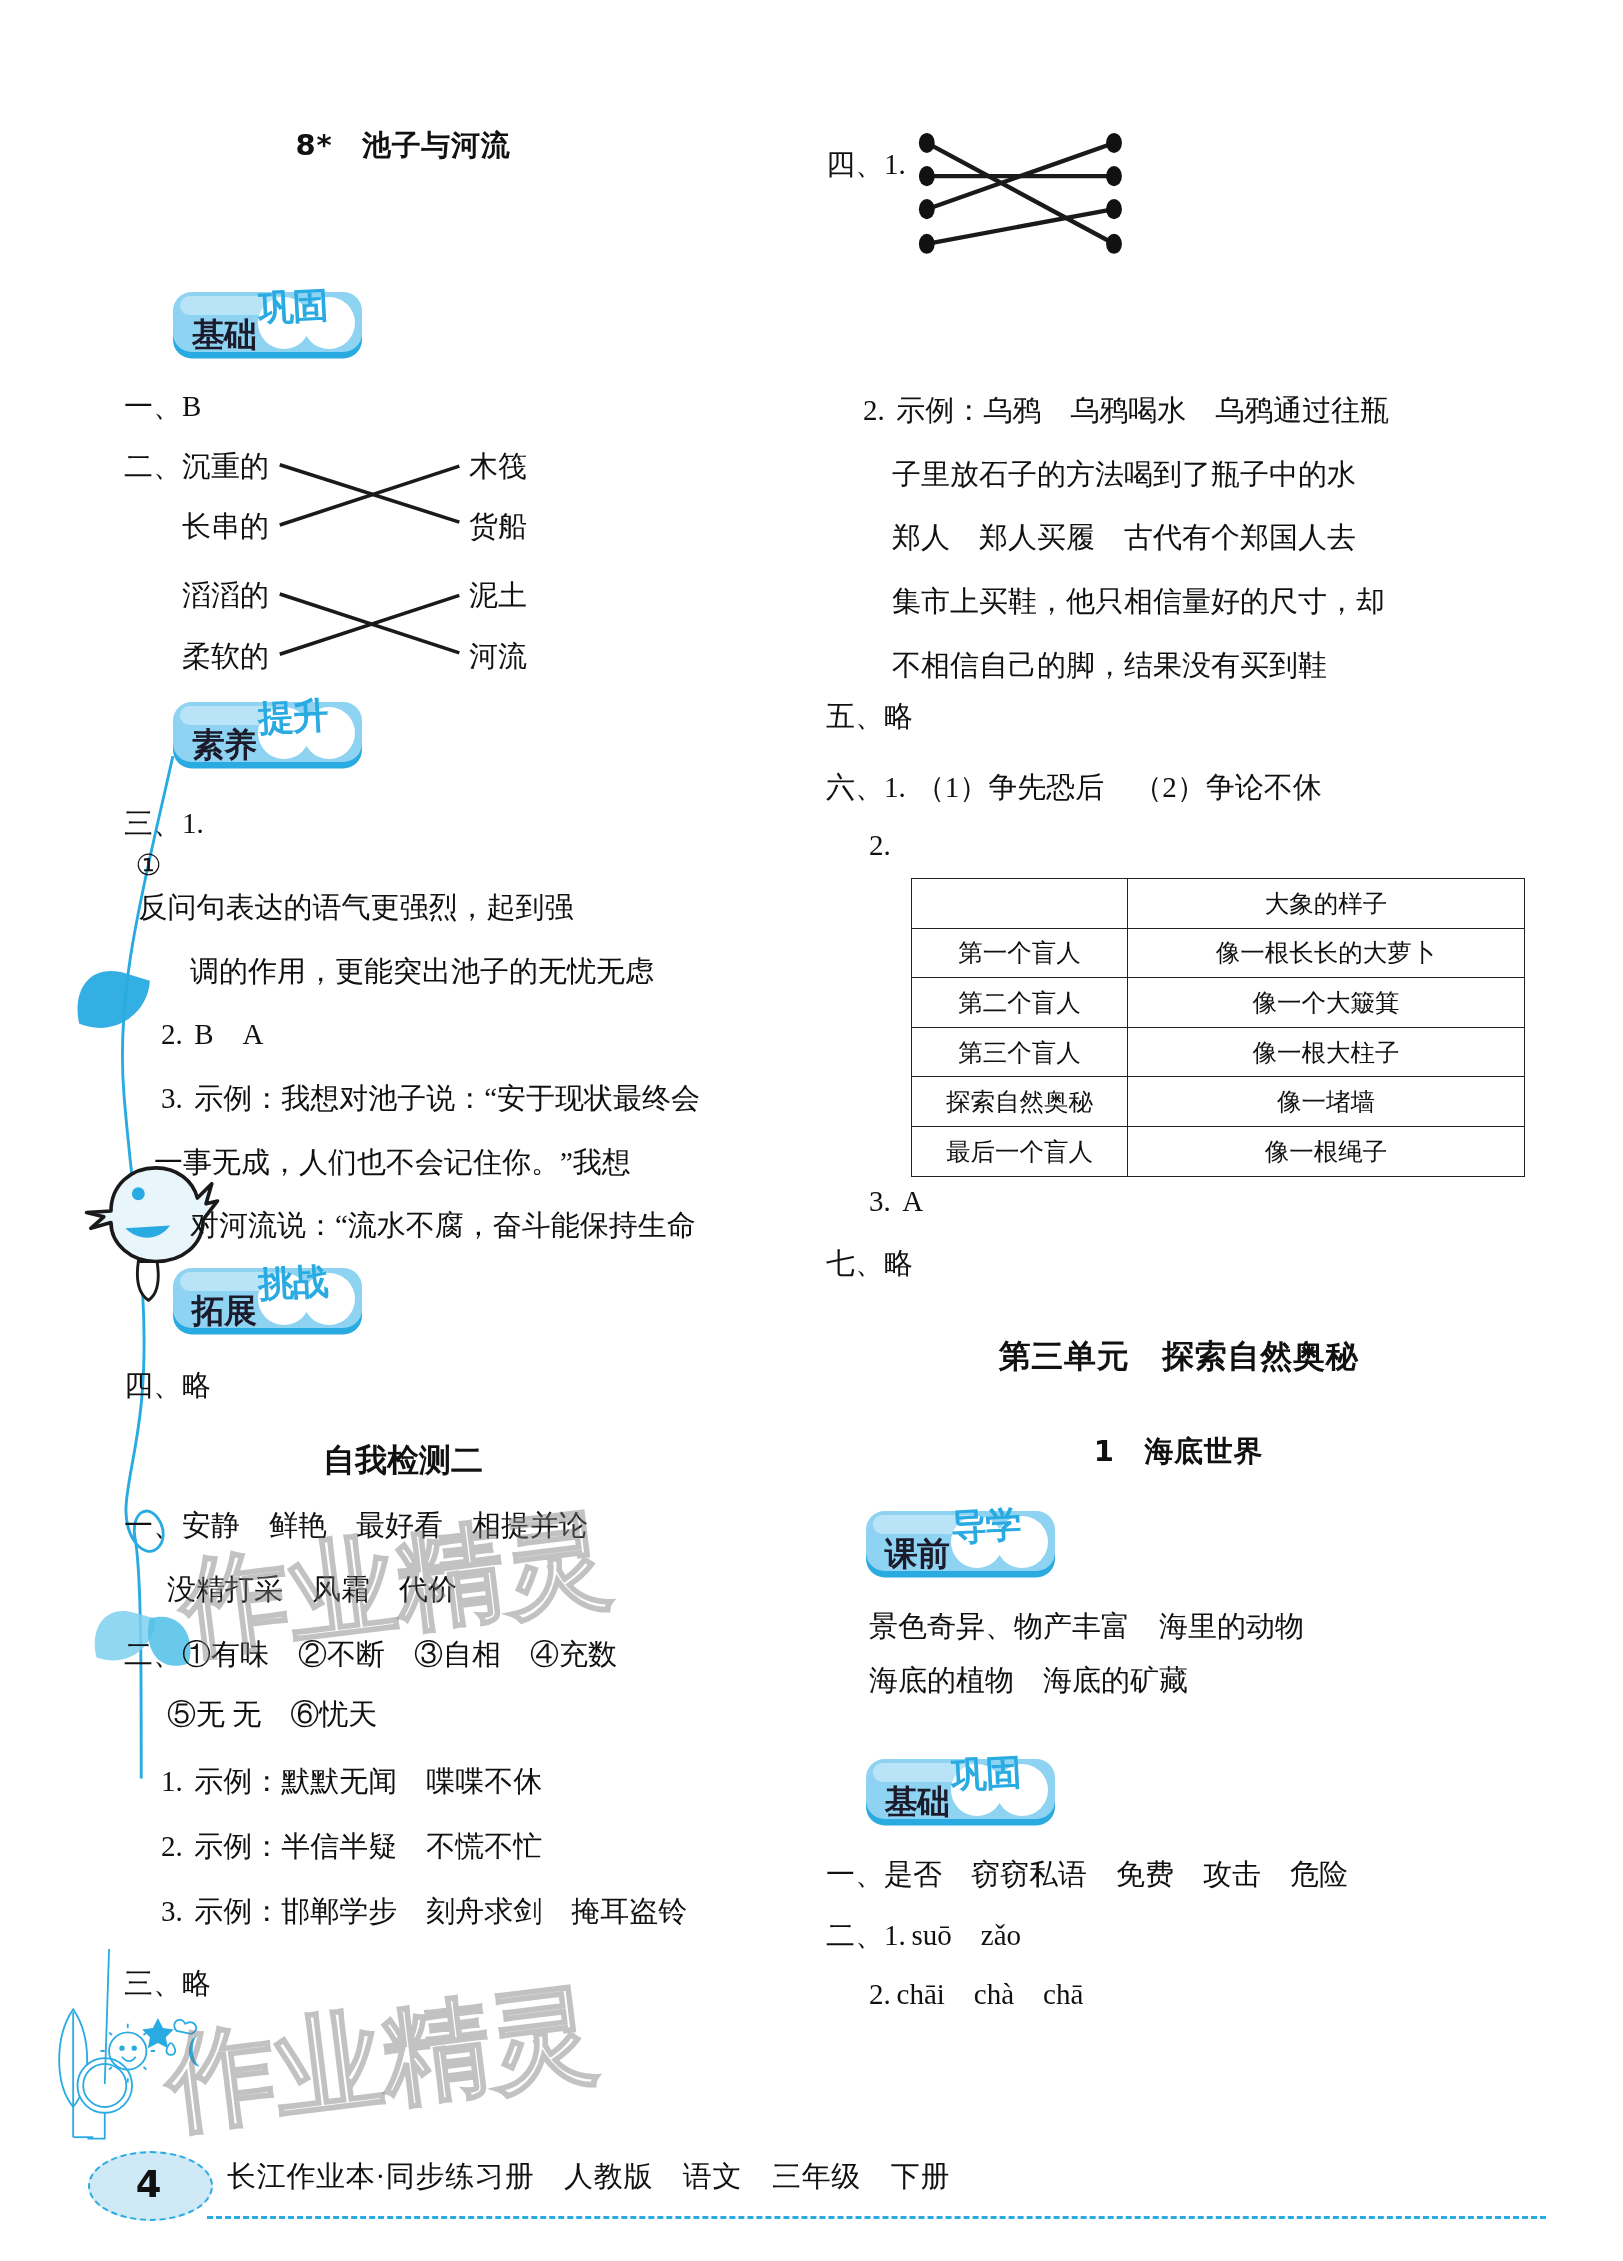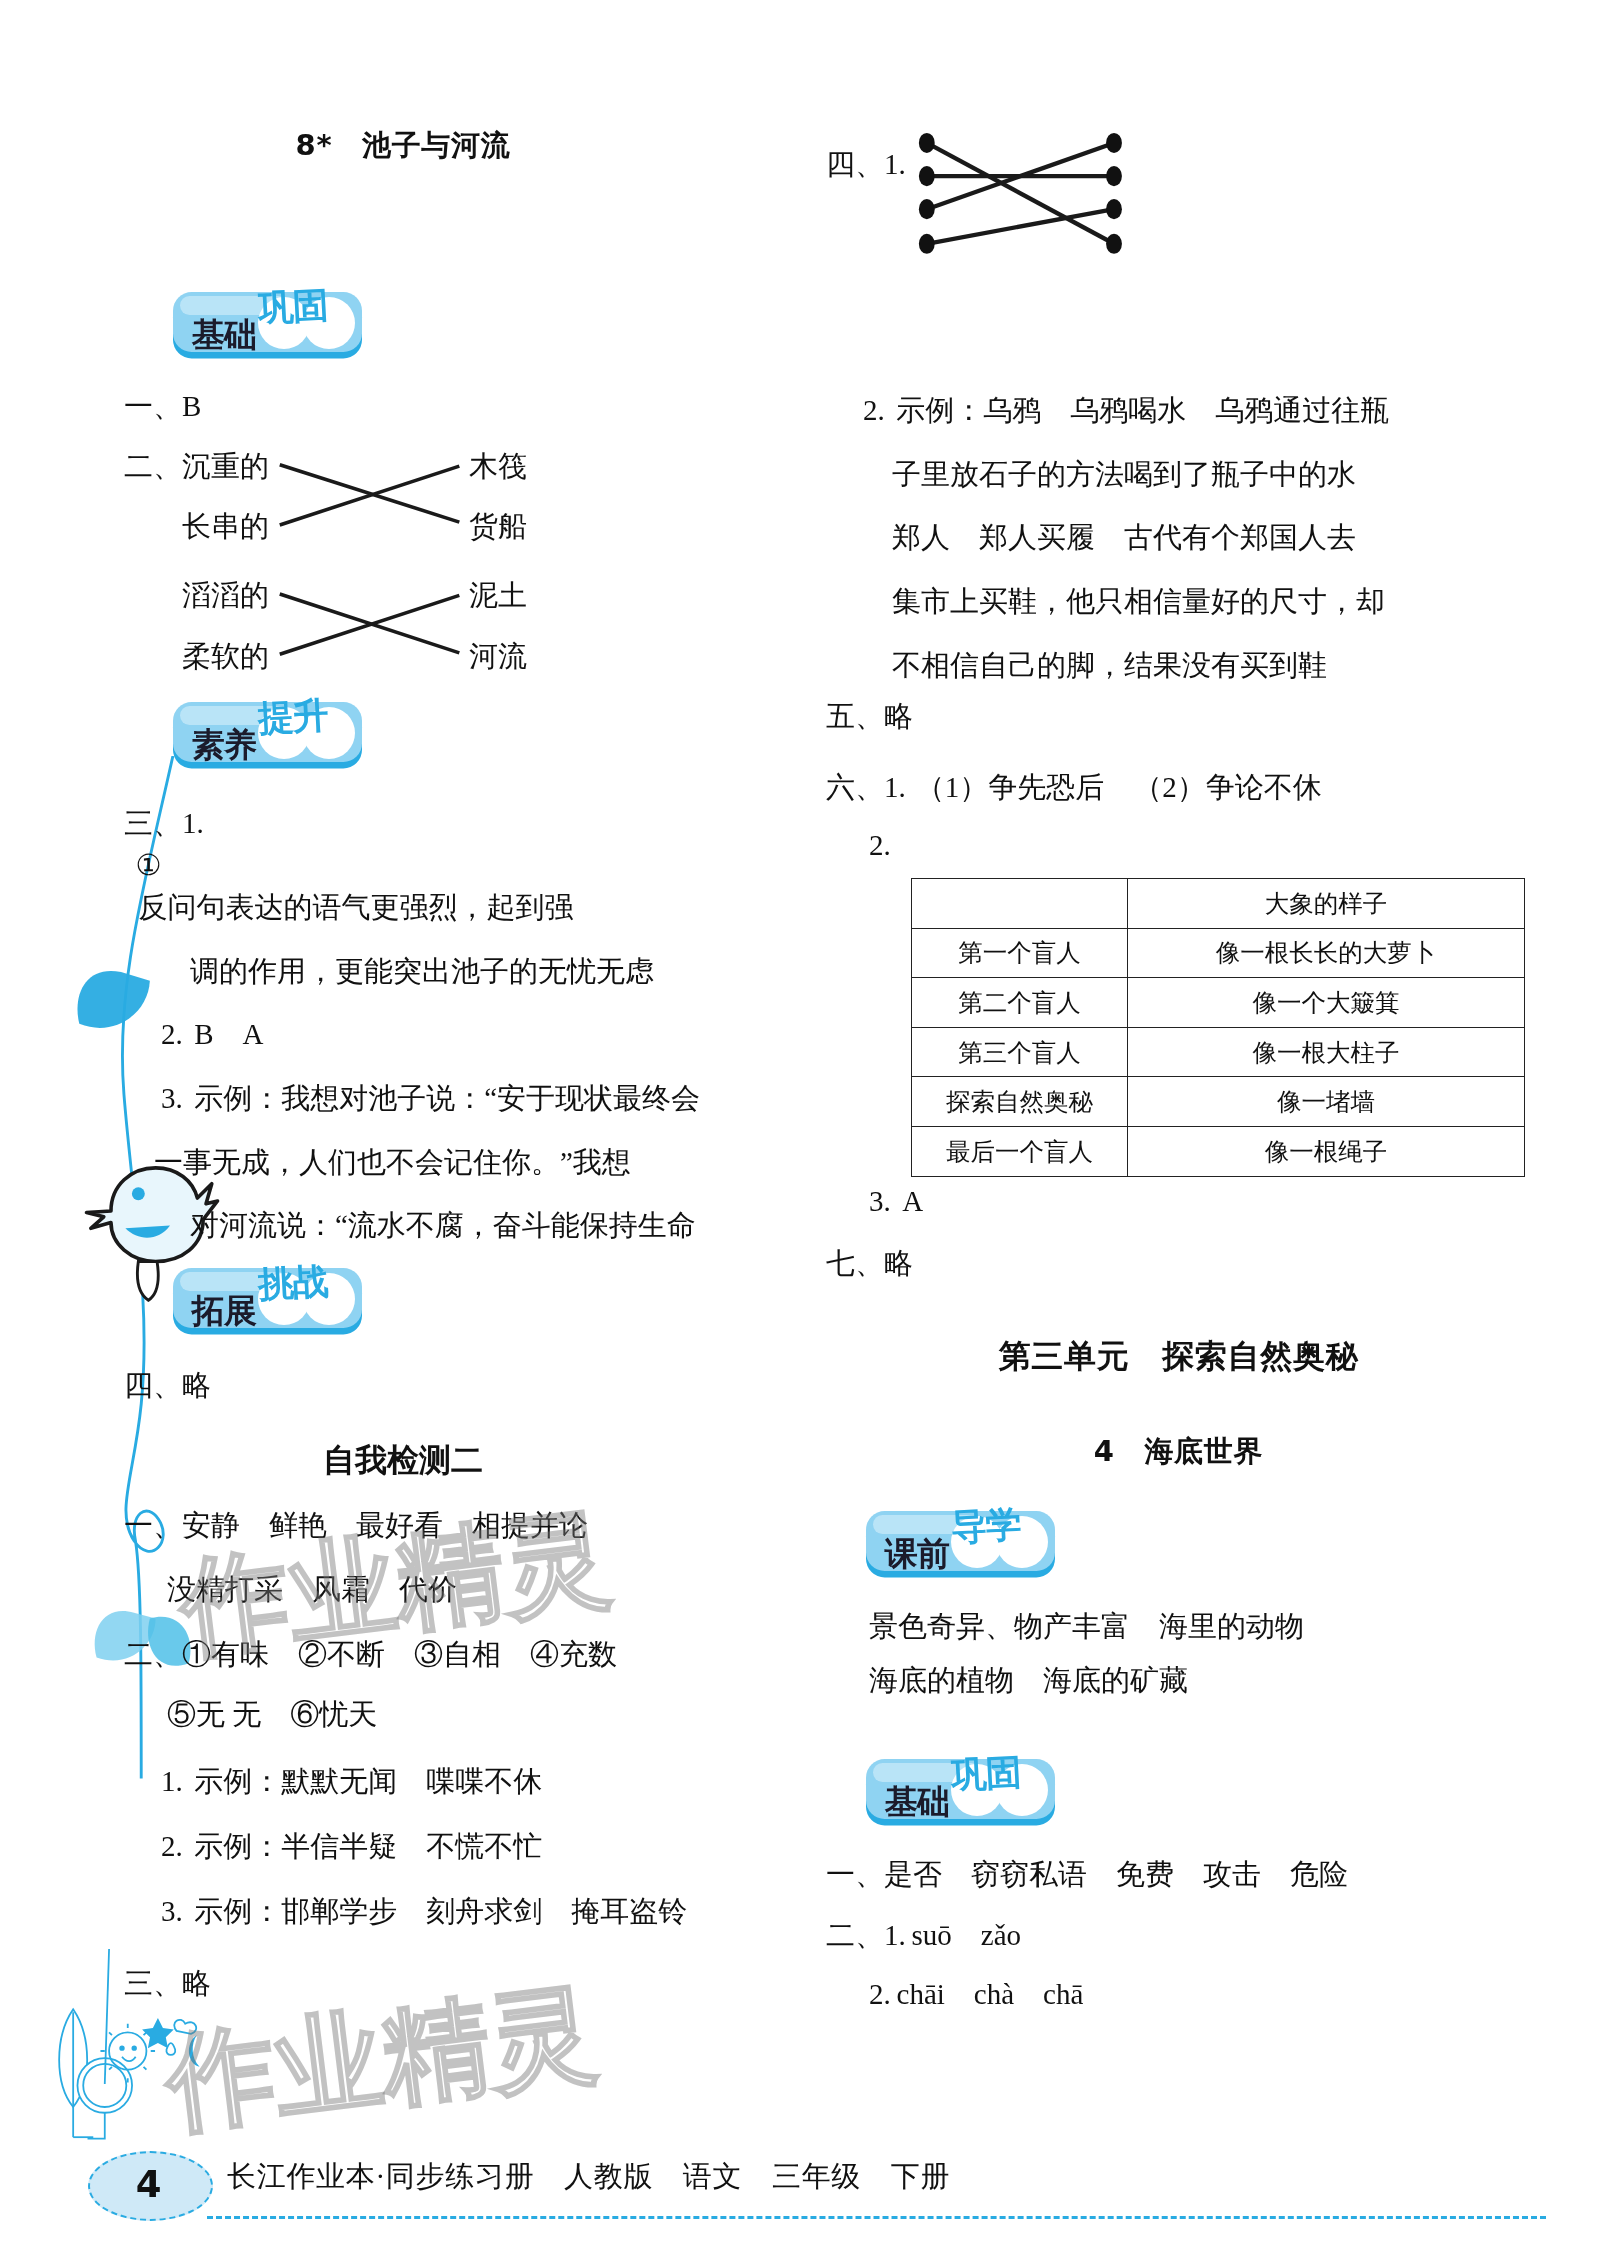--- a/index.html
+++ b/index.html
@@ -345,21 +345,21 @@
 
     <div style="position:absolute;left:23px;top:1180px;display:flex;">
       <div class="num">3.</div>
       <div class="body-txt" style="margin-left:11.5px;">A</div>
     </div>
 
     <div class="ln" style="position:absolute;left:-20px;top:1249px;">七、略</div>
 
     <div class="unit-title" style="position:absolute;left:-20px;top:1335px;width:705px;text-align:center;">第三单元　探索自然奥秘</div>
 
-    <div class="lesson-title" style="position:absolute;left:-20px;top:1432px;width:705px;">4　海底世界</div>
+    <div class="lesson-title" style="position:absolute;left:-20px;top:1432px;width:705px;">1　海底世界</div>
 
     <div class="badge" style="position:absolute;left:20px;top:1501px;">
       <div class="plate"></div>
       <div class="bub">
         <div class="c1"></div>
           <div class="c2"></div>
       </div>
       <div class="w1">课前</div>
       <div class="w2">导学</div>
     </div>

